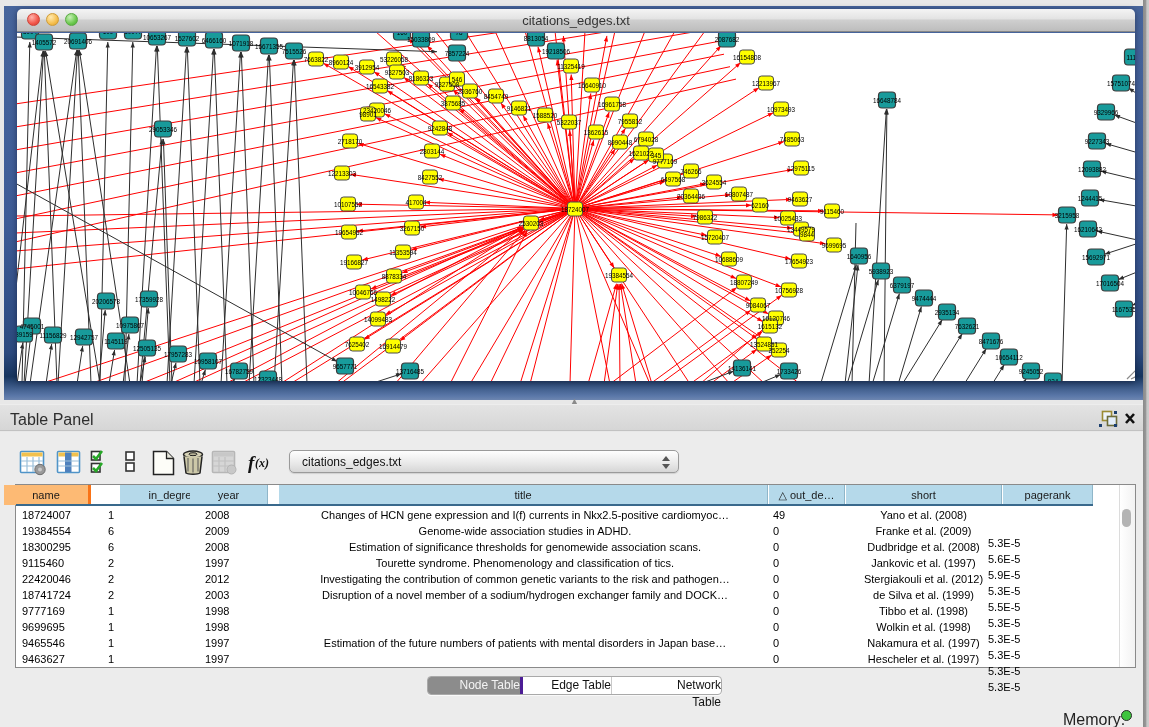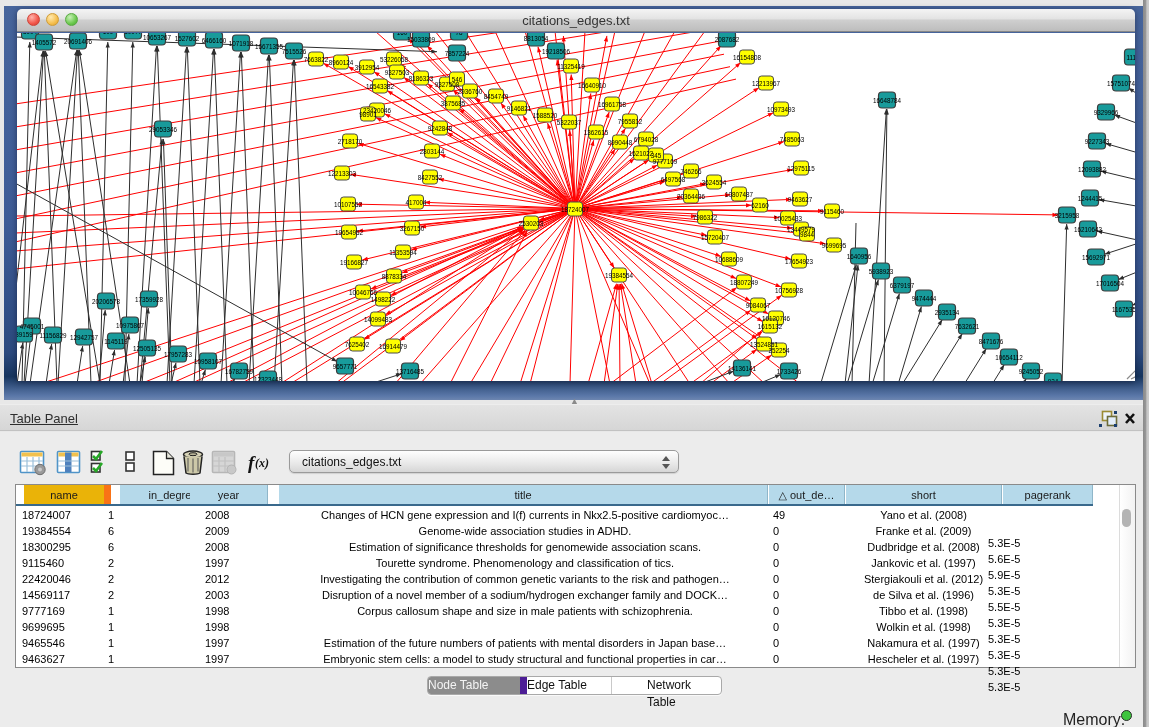--- a/index.html
+++ b/index.html
@@ -15,21 +15,21 @@
   #titlebar .t { position:absolute; width:100%; text-align:center; top:4px;
     font-size:13px; color:#353535; }
   .tl { position:absolute; width:13px; height:13px; border-radius:50%; }
   #content { position:absolute; left:0; top:24px; width:1118px; height:348px;
     background:#fff; overflow:hidden; }
   #graph { left:0 !important; top:0 !important; }
 
   #tpbar { position:absolute; left:0; top:404px; width:1149px; height:27px;
     background:linear-gradient(180deg,#e3e3e3,#d6d6d6); border-top:1px solid #ededed;
     border-bottom:1px solid #c2c2c2; }
-  #tpbar .t { position:absolute; left:10px; top:6px; font-size:13px; color:#2e2e2e;text-decoration:underline; }
+  #tpbar .t { position:absolute; left:10px; top:6px; font-size:16px; color:#2e2e2e; }
   #tpanel { position:absolute; left:0; top:432px; width:1149px; height:295px; background:#ececec; }
 
   #combo { position:absolute; left:289px; top:450px; width:390px; height:23px;
     border:1px solid #9a9a9a; border-radius:5px;
     background:linear-gradient(180deg,#fefefe,#e8e8e8 60%,#d6d6d6); box-shadow:0 1px 1px rgba(0,0,0,.12); }
   #combo .t { position:absolute; left:12px; top:4px; font-size:12px; color:#111; }
   .ar { position:absolute; left:372px; width:0; height:0; border-left:4px solid transparent; border-right:4px solid transparent; }
   .aru { top:5px; border-bottom:5px solid #555; }
   .ard { top:13px; border-top:5px solid #555; }
 
@@ -50,23 +50,23 @@
   .c6 { left:829px; width:157px; text-align:center; }
   .c7 { left:972px; width:86px;margin-top:28px; }
   #sbar { position:absolute; left:1119px; top:485px; width:16px; height:182px;
     background:linear-gradient(90deg,#ffffff,#f2f2f2); border-left:1px solid #dcdcdc; }
   #sthumb { position:absolute; left:1122px; top:509px; width:9px; height:18px;
     border-radius:5px; background:#b4b4b4; }
 
   #tabs { position:absolute; left:427px; top:676px; width:295px; height:19px;
     background:#fff; border:1px solid #a9a9a9; border-radius:4px; font-size:12px;
     box-shadow:0 1px 0 rgba(255,255,255,.7); }
-  #tabs .seg { position:absolute; top:0; height:17px; line-height:17px; text-align:left; color:#111; }
+  #tabs .seg { position:absolute; top:0; height:17px; line-height:17px; text-align:right; color:#111; }
   #tabs .s1 { left:0; width:92px; background:#8c8c8c; color:#f4f4f4; border-radius:3px 0 0 3px; }
-  #tabs .s2 { left:92px; width:91px; border-left:7px solid #4c1d95; }
+  #tabs .s2 { left:92px; width:91px; border-left:3px solid #4c1d95; }
   #tabs .s3 { left:183px; width:110px; border-left:1px solid #c9c9c9;padding-left:35px; }
   #mem { position:absolute; left:1063px; top:711px; font-size:16px; color:#222; }
   #memdot { position:absolute; left:1121px; top:710px; width:11px; height:11px;
     border-radius:50%; background:#3ec43e; border:1px solid #2a2a2a; }
   #grip { position:absolute; left:570px; top:398px; width:12px; height:7px; color:#8a8a8a; font-size:9px; line-height:7px; }
 </style></head>
 <body>
   <div id="desktop"></div>
   <div id="win">
     <div id="content">
@@ -788,21 +788,21 @@
 
   <text x="248" y="21" font-family="Liberation Serif, serif" font-style="italic" font-weight="bold" font-size="19" fill="#111">f</text>
   <text x="255" y="19" font-family="Liberation Serif, serif" font-style="italic" font-weight="bold" font-size="12" fill="#111">(x)</text>
 </svg>
   <div id="combo">
     <span class="t">citations_edges.txt</span>
     <span class="ar aru"></span>
     <span class="ar ard"></span>
   </div>
   <div id="tbl"></div>
-  <div class="hc" style="left:24px;width:87px;background:#eab308;border-right:7px solid #f97316">name</div>
+  <div class="hc" style="left:4px;width:87px;background:#fdba74;border-right:3px solid #f97316">name</div>
   <div class="hc" style="left:120px;width:107px">in_degree</div>
   <div class="hc" style="left:190px;width:78px">year</div>
   <div class="hc" style="left:279px;width:489px">title</div>
   <div class="hc" style="left:769px;width:76px">△ out_de…</div>
   <div class="hc" style="left:846px;width:156px">short</div>
   <div class="hc" style="left:1003px;width:90px">pagerank</div>
   <div id="hdrline"></div>
   <div class="trow" style="top:508px">
     <span class="c c1">18724007</span>
     <span class="c c2">1</span>
@@ -842,33 +842,32 @@
 <div class="trow" style="top:572px">
     <span class="c c1">22420046</span>
     <span class="c c2">2</span>
     <span class="c c3">2012</span>
     <span class="c c4">Investigating the contribution of common genetic variants to the risk and pathogen…</span>
     <span class="c c5">0</span>
     <span class="c c6">Stergiakouli et al. (2012)</span>
     <span class="c c7">5.5E-5</span>
   </div>
 <div class="trow" style="top:588px">
-    <span class="c c1">14569117</span>
+    <span class="c c1">18741724</span>
     <span class="c c2">2</span>
     <span class="c c3">2003</span>
     <span class="c c4">Disruption of a novel member of a sodium/hydrogen exchanger family and DOCK…</span>
     <span class="c c5">0</span>
-    <span class="c c6">de Silva et al. (1996)</span>
+    <span class="c c6">de Silva et al. (1999)</span>
     <span class="c c7">5.3E-5</span>
   </div>
 <div class="trow" style="top:604px">
     <span class="c c1">9777169</span>
     <span class="c c2">1</span>
     <span class="c c3">1998</span>
-    <span class="c c4">Corpus callosum shape and size in male patients with schizophrenia.</span>
     <span class="c c5">0</span>
     <span class="c c6">Tibbo et al. (1998)</span>
     <span class="c c7">5.3E-5</span>
   </div>
 <div class="trow" style="top:620px">
     <span class="c c1">9699695</span>
     <span class="c c2">1</span>
     <span class="c c3">1998</span>
     <span class="c c5">0</span>
     <span class="c c6">Wolkin et al. (1998)</span>
@@ -880,21 +879,20 @@
     <span class="c c3">1997</span>
     <span class="c c4">Estimation of the future numbers of patients with mental disorders in Japan base…</span>
     <span class="c c5">0</span>
     <span class="c c6">Nakamura et al. (1997)</span>
     <span class="c c7">5.3E-5</span>
   </div>
 <div class="trow" style="top:652px">
     <span class="c c1">9463627</span>
     <span class="c c2">1</span>
     <span class="c c3">1997</span>
-    <span class="c c4">Embryonic stem cells: a model to study structural and functional properties in car…</span>
     <span class="c c5">0</span>
     <span class="c c6">Hescheler et al. (1997)</span>
     <span class="c c7">5.3E-5</span>
   </div>
   <div id="sbar"></div>
 <div id="sthumb"></div>
   <div id="tabs">
     <span class="seg s1">Node Table</span>
     <span class="seg s2">Edge Table</span>
     <span class="seg s3">Network Table</span>

